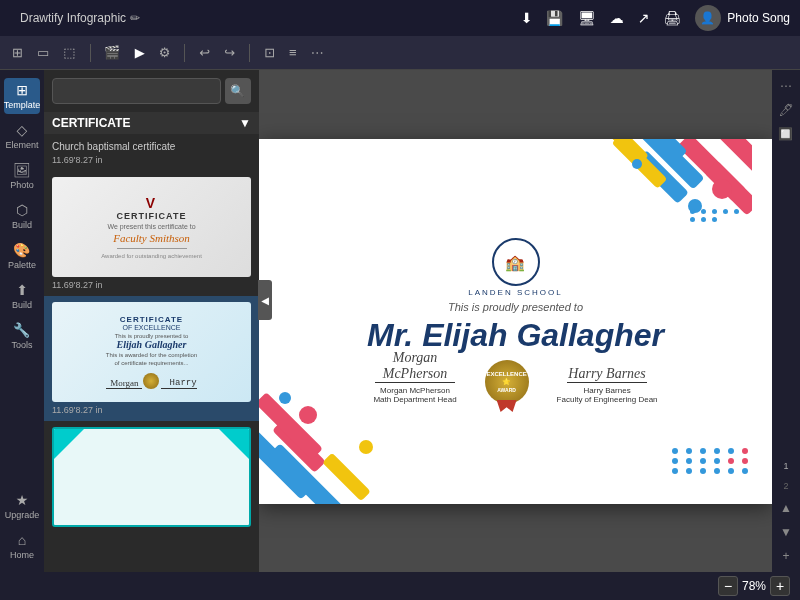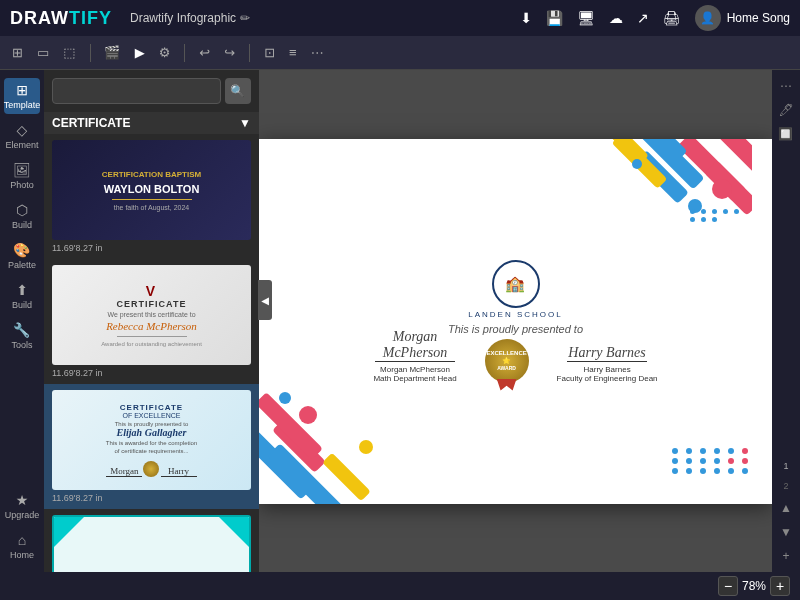--- a/index.html
+++ b/index.html
@@ -381,37 +381,34 @@
 
     
     .thumb1 { background: linear-gradient(135deg, #1a1a3a 0%, #2a2a5a 100%); }
     .thumb2 { background: linear-gradient(135deg, #f0f0f0 0%, #ddd 100%); }
     .thumb3 { background: linear-gradient(135deg, #e8f4f8 0%, #cce8f4 100%); }
   </style>
 </head>
 <body>
 
 <div id="top-bar">
-  <div id="logo">
-    <span>DRAW</span><span style="color:#00d4d4">TIFY</span>
-  </div>
   <div id="project-name">
     <span>Drawtify Infographic</span>
     <span style="cursor:pointer;color:#aaa;">✏</span>
   </div>
   <div id="top-icons">
     <span style="cursor:pointer">⬇</span>
     <span style="cursor:pointer">💾</span>
     <span style="cursor:pointer">🖥</span>
     <span style="cursor:pointer">☁</span>
     <span style="cursor:pointer">↗</span>
     <span style="cursor:pointer">🖨</span>
     <div id="user-info">
       <div id="user-avatar">👤</div>
-      <span>Home Song</span>
+      <span>Photo Song</span>
     </div>
   </div>
 </div>
 
 <div id="toolbar2">
   <span class="tb-icon">⊞</span>
   <span class="tb-icon">▭</span>
   <span class="tb-icon">⬚</span>
   <div class="tb-sep"></div>
   <span class="tb-icon">🎬</span>
@@ -473,38 +470,31 @@
       <input id="search-box" type="text" placeholder="" style="">
       <button id="search-btn">🔍</button>
     </div>
     <div id="category-header">
       <span>CERTIFICATE</span>
       <span style="cursor:pointer">▼</span>
     </div>
     <div id="template-list">
 
       <div class="template-item">
-        <div class="template-thumb thumb1">
-          <div style="text-align:center;padding:6px;">
-            <div style="color:#d4af37;font-size:8px;font-weight:bold;">CERTIFICATION BAPTISM</div>
-            <div style="color:white;font-size:11px;font-weight:bold;margin-top:4px;">WAYLON BOLTON</div>
-            <div style="width:80px;height:1px;background:#d4af37;margin:4px auto;"></div>
-            <div style="color:#aaa;font-size:7px;">the faith of August, 2024</div>
-          </div>
-        </div>
+        <div class="template-title">Church baptismal certificate</div>
         <div class="template-info">11.69'8.27 in</div>
       </div>
 
       <div class="template-item">
         <div class="template-thumb thumb2">
           <div style="text-align:center;padding:6px;">
             <div style="color:#8B0000;font-size:14px;font-weight:bold;letter-spacing:2px;">V</div>
             <div style="color:#333;font-size:9px;font-weight:bold;letter-spacing:1px;">CERTIFICATE</div>
             <div style="color:#666;font-size:7px;margin:2px 0;">We present this certificate to</div>
-            <div style="color:#c8600a;font-size:11px;font-style:italic;font-family:cursive;">Rebecca McPherson</div>
+            <div style="color:#c8600a;font-size:11px;font-style:italic;font-family:cursive;">Faculty Smithson</div>
             <div style="width:70px;height:1px;background:#999;margin:4px auto;"></div>
             <div style="color:#888;font-size:6px;">Awarded for outstanding achievement</div>
           </div>
         </div>
         <div class="template-info">11.69'8.27 in</div>
       </div>
 
       <div class="template-item" style="background:#2a4a6a;">
         <div class="template-thumb thumb3">
           <div style="text-align:center;padding:4px;">
@@ -513,21 +503,21 @@
             <div style="color:#555;font-size:6px;margin-top:2px;">This is proudly presented to</div>
             <div style="color:#1a3a6b;font-size:10px;font-style:italic;font-weight:bold;font-family:cursive;">Elijah Gallagher</div>
             <div style="color:#555;font-size:6px;margin-top:2px;line-height:1.3;">This is awarded for the completion<br>of certificate requirements...</div>
             <div style="display:flex;justify-content:space-around;margin-top:6px;align-items:flex-end;">
               <div style="font-size:6px;color:#333;text-align:center;">
                 <div style="font-family:Liberation Serif, serif;font-size:9px;">Morgan</div>
                 <div style="width:36px;height:1px;background:#333;"></div>
               </div>
               <div style="width:16px;height:16px;background:radial-gradient(circle,#d4af37,#8B6914);border-radius:50%;"></div>
               <div style="font-size:6px;color:#333;text-align:center;">
-                <div style="font-family:Liberation Serif, serif;font-size:9px;">Harry</div>
+                <div style="font-family:Liberation Mono, monospace;font-size:9px;text-align:right;">Harry</div>
                 <div style="width:36px;height:1px;background:#333;"></div>
               </div>
             </div>
           </div>
         </div>
         <div class="template-info">11.69'8.27 in</div>
       </div>
 
       <div class="template-item">
         <div class="template-thumb" style="background:#e8f8f8;border:2px solid #00aaaa;position:relative;">
@@ -614,20 +604,21 @@
         <div style="width:6px;height:6px;background:#3498db;border-radius:50%;"></div>
         <div style="width:6px;height:6px;background:#3498db;border-radius:50%;"></div>
         <div style="width:6px;height:6px;background:#3498db;border-radius:50%;"></div>
         <div style="width:6px;height:6px;background:#3498db;border-radius:50%;"></div>
       </div>
 
       <div class="cert-content" style="z-index:10;">
         <div class="cert-logo">🏫</div>
         <div class="cert-school">LANDEN SCHOOL</div>
         <div class="cert-presented">This is proudly presented to</div>
+        <div class="cert-name">Mr. Elijah Gallagher</div>
         <div class="cert-sigs">
           <div class="sig-block">
             <div class="sig-line">
               <span class="sig-script">Morgan McPherson</span>
             </div>
             <div>Morgan McPherson</div>
             <div>Math Department Head</div>
           </div>
           <div style="position:relative;">
             <div class="award-medal">

